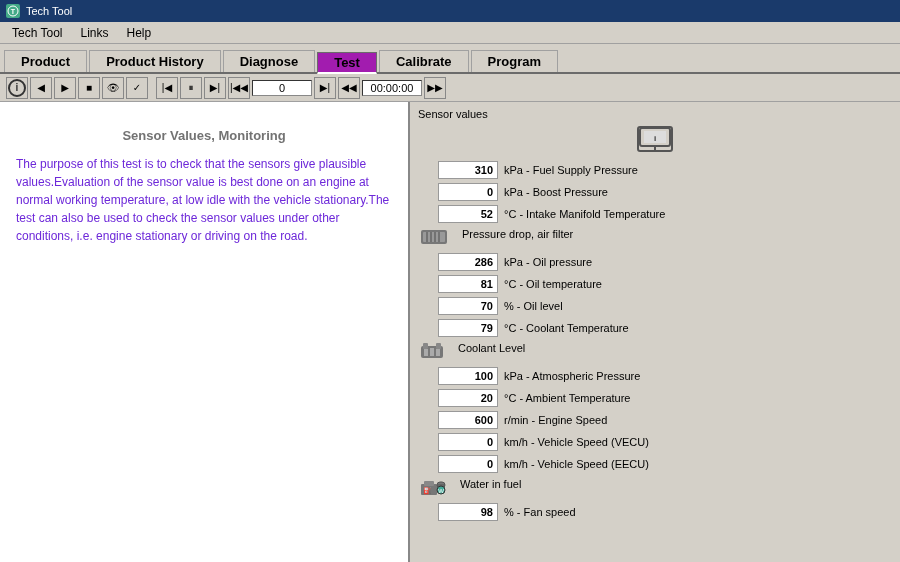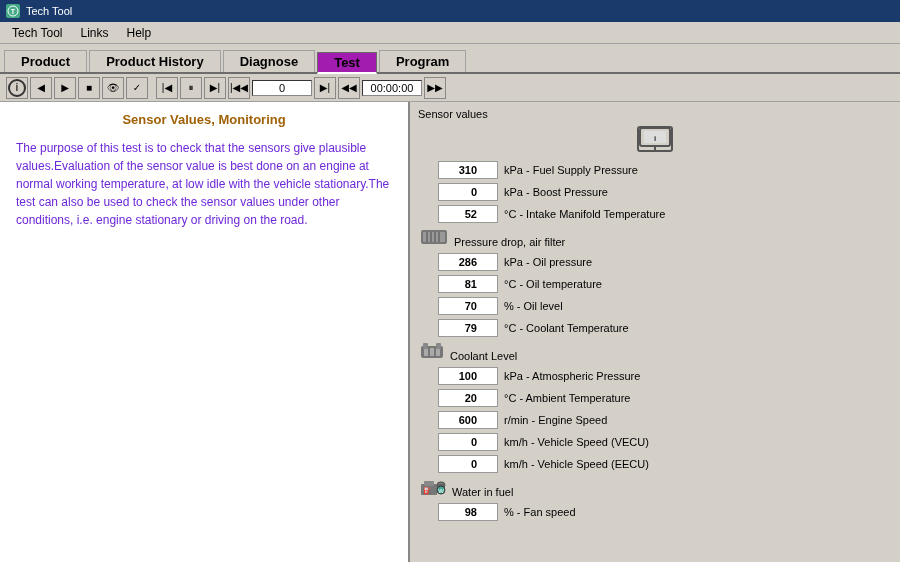--- a/index.html
+++ b/index.html
@@ -127,21 +127,22 @@
       background: white;
       border-right: 2px solid #888;
       padding: 10px 16px;
       overflow-y: auto;
     }
     .left-panel h3 {
       font-size: 13px;
       font-weight: bold;
       text-align: center;
       margin-bottom: 12px;
-      color: #a16207;
+      color: #737373;
+      margin-top: 16px;
     }
     .left-panel p {
       font-size: 12px;
       line-height: 1.5;
       color: #6d28d9;
     }
 
     
     .right-panel {
       flex: 1;
@@ -152,39 +153,39 @@
     .right-panel-title {
       font-size: 11px;
       color: #000;
       margin-bottom: 6px;
       font-weight: normal;
     }
 
     
     .sensor-section-header {
       display: flex;
-      align-items: flex-end;
+      align-items: flex-start;
       margin: 4px 0 4px 2px;
       font-size: 11px;
-      gap: 6px;
+      gap: 14px;
       color: #000;
     }
     .sensor-row {
       display: flex;
       align-items: center;
       margin: 2px 0;
       height: 20px;
     }
     .sensor-value-box {
       width: 60px;
       height: 18px;
       background: white;
       border: 1px solid #999;
       text-align: right;
-      padding-right: 20px;
+      padding-right: 4px;
       font-size: 11px;
       font-weight: bold;
       display: flex;
       align-items: center;
       justify-content: flex-end;
       margin-right: 6px;
       margin-left: 20px;
     }
     .sensor-label {
       font-size: 11px;
@@ -240,20 +241,21 @@
   <span class="menu-item">Tech Tool</span>
   <span class="menu-item">Links</span>
   <span class="menu-item">Help</span>
 </div>
 
 <div class="nav-tabs">
   <div class="nav-tab">Product</div>
   <div class="nav-tab">Product History</div>
   <div class="nav-tab">Diagnose</div>
   <div class="nav-tab active">Test</div>
+  <div class="nav-tab">Calibrate</div>
   <div class="nav-tab">Program</div>
 </div>
 
 <div class="toolbar">
 
   <div class="tb-btn">
     <div class="icon-circle">i</div>
   </div>
 
   <div class="tb-btn">

